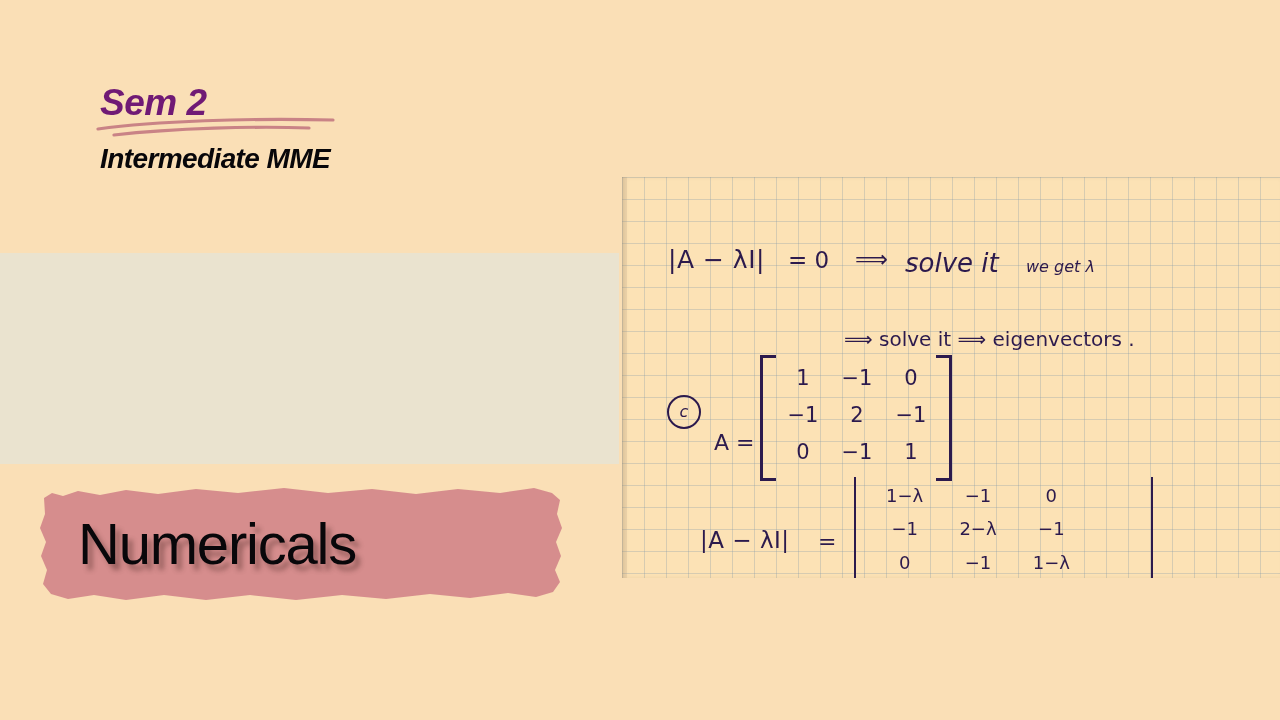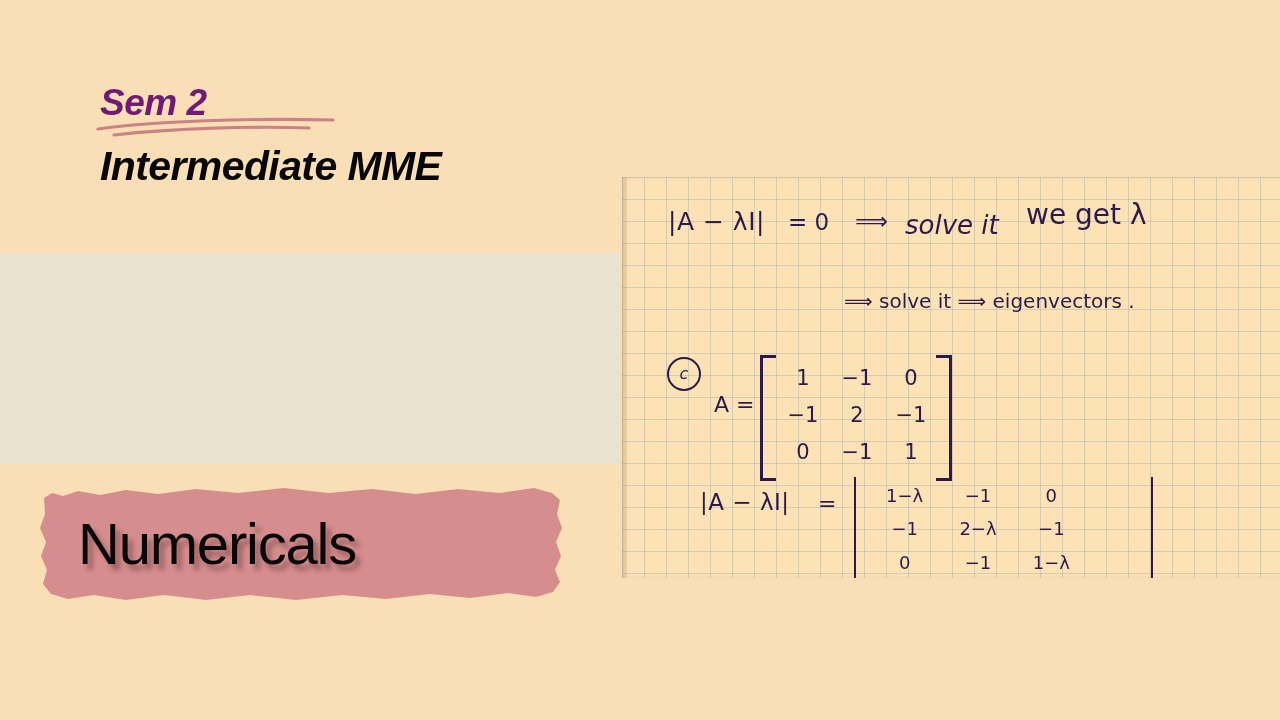--- a/index.html
+++ b/index.html
@@ -36,21 +36,21 @@
   .underline-stroke {
     position: absolute;
     background: transparent;
   }
   .underline-stroke svg { display: block; }
 
   .course-label {
     position: absolute;
     left: 100px;
     top: 143px;
-    font-size: 41px;
+    font-size: 28px;
     font-weight: bold;
     font-style: italic;
     color: #08070a;
     letter-spacing: -0.6px;
     white-space: nowrap;
   }
 
   
   .title-band {
     position: absolute;
@@ -130,28 +130,29 @@
     height: 100%;
     background: rgba(180,160,130,0.22);
   }
 
   .hw {
     position: absolute;
     color: #2c1a4d;
     font-family: "DejaVu Sans", sans-serif;
     white-space: nowrap;
     transform-origin: left center;
+    margin-top: 38px;
   }
 
   
   .l1-det   { left: 46px;  top: 30px;  font-size: 25px; letter-spacing: 0.5px; }
   .l1-eq    { left: 166px; top: 32px;  font-size: 23px; }
   .l1-arrow { left: 233px; top: 31px;  font-size: 23px; }
   .l1-solve { left: 283px; top: 33px;  font-size: 26px; font-style: italic; }
-  .l1-get   { left: 404px; top: 21px;  font-size: 28px; }
+  .l1-get   { left: 404px; top: 42px;  font-size: 16px; font-style: italic; }
 
   
   .l2-note  { left: 232px; top: 80px;  font-size: 20px; font-style: italic; }
   .l3-note  { left: 222px; top: 112px; font-size: 20px; }
 
   
   .circ-label {
     left: 45px; top: 180px;
     width: 30px; height: 30px;
     border: 2px solid #2c1a4d;

